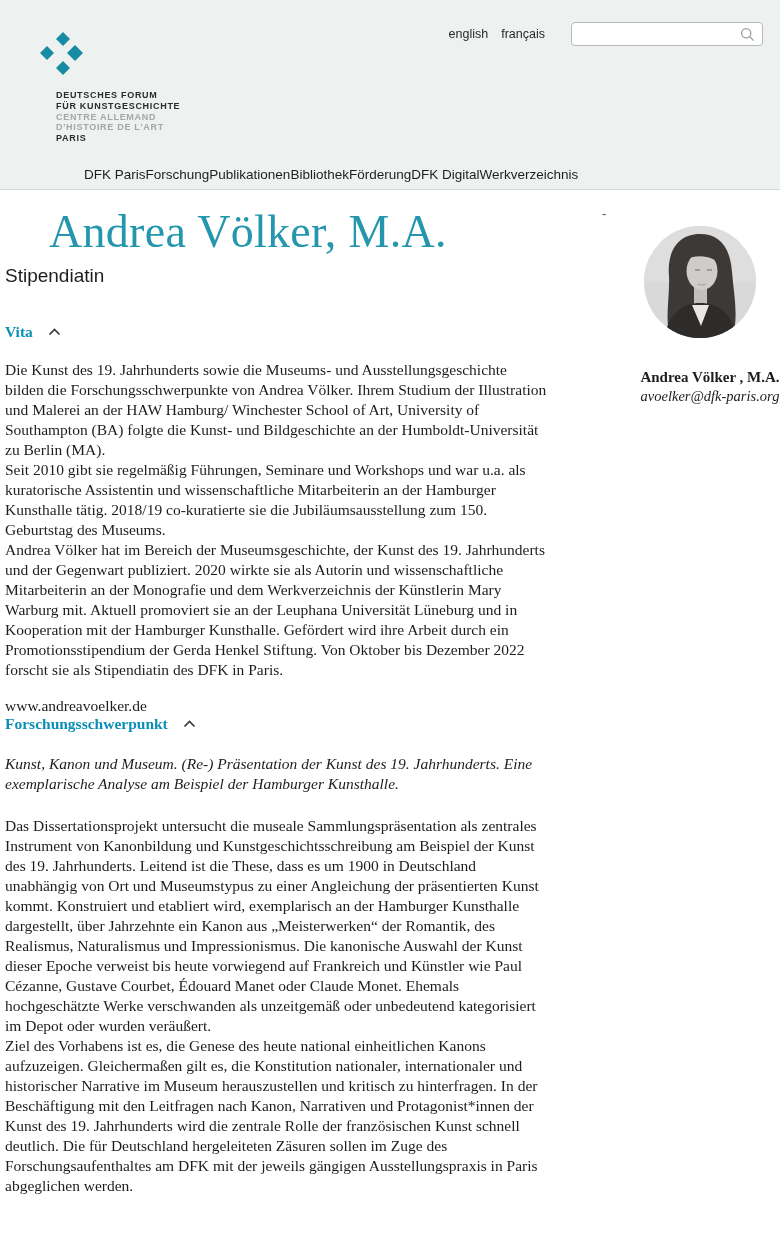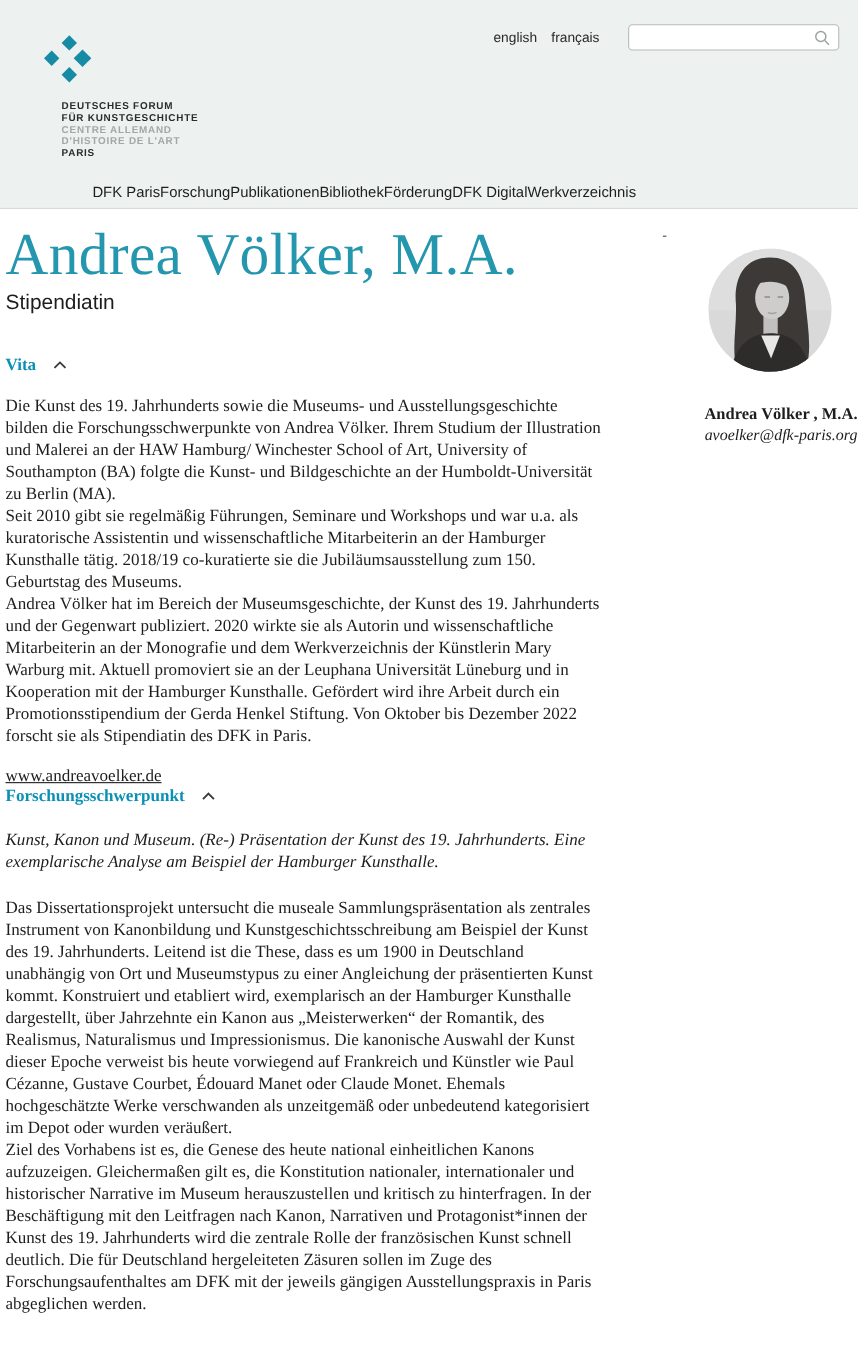--- a/index.html
+++ b/index.html
@@ -36,39 +36,39 @@
   .nav {
     position:absolute; left:37px; bottom:7px; display:flex; 
     font-family:"Liberation Sans", sans-serif; font-size:13.5px; color:#1d1f1e;margin-left:47px;
   }
   .nav span { cursor:pointer; }
 
   
   .main { position:absolute; top:190px; left:0; width:560px; padding:18px 0 0 5px; }
   .page-title {
     font-family:"Liberation Serif", serif; font-weight:normal;
-    font-size:54px; line-height:47px; color:#2496ad; letter-spacing:0.3px;
+    font-size:46px; line-height:47px; color:#2496ad; letter-spacing:0.3px;margin-left:44px;
   }
   .subtitle {
     margin-top:12px; font-family:"Liberation Sans", sans-serif;
     font-size:19px; line-height:17px; color:#1d1d1b;
   }
   .section-head {
     display:flex; align-items:center; gap:15px; cursor:pointer;
     font-family:Liberation Serif, serif; font-weight:bold;
     font-size:15.5px; line-height:16px; color:#0b90b5;
   }
   .vita-head { margin-top:40px; }
   .fs-head { }
   .body-text { width:543px; font-size:15.5px; line-height:20px; }
   .vita-text { margin-top:20px; }
   .body-text p { margin:0; }
   .site-link {
     display:inline-block; margin-top:16px; font-size:15.5px; line-height:20px;
-    color:#1d1d1b; text-decoration:underline; cursor:pointer;
+    color:#1d1d1b; cursor:pointer;
   }
   .italic-intro { margin-top:22px; width:543px; font-style:italic; font-size:15.5px; line-height:20px; }
   .fs-text { margin-top:22px; }
 
   
   .dash-mark {
     position:absolute; left:602px; top:206px; font-family:"Liberation Sans", sans-serif;
     font-size:13px; color:#4a4a48;
   }
   .portrait { position:absolute; left:644px; top:226px; width:112px; height:112px; }

